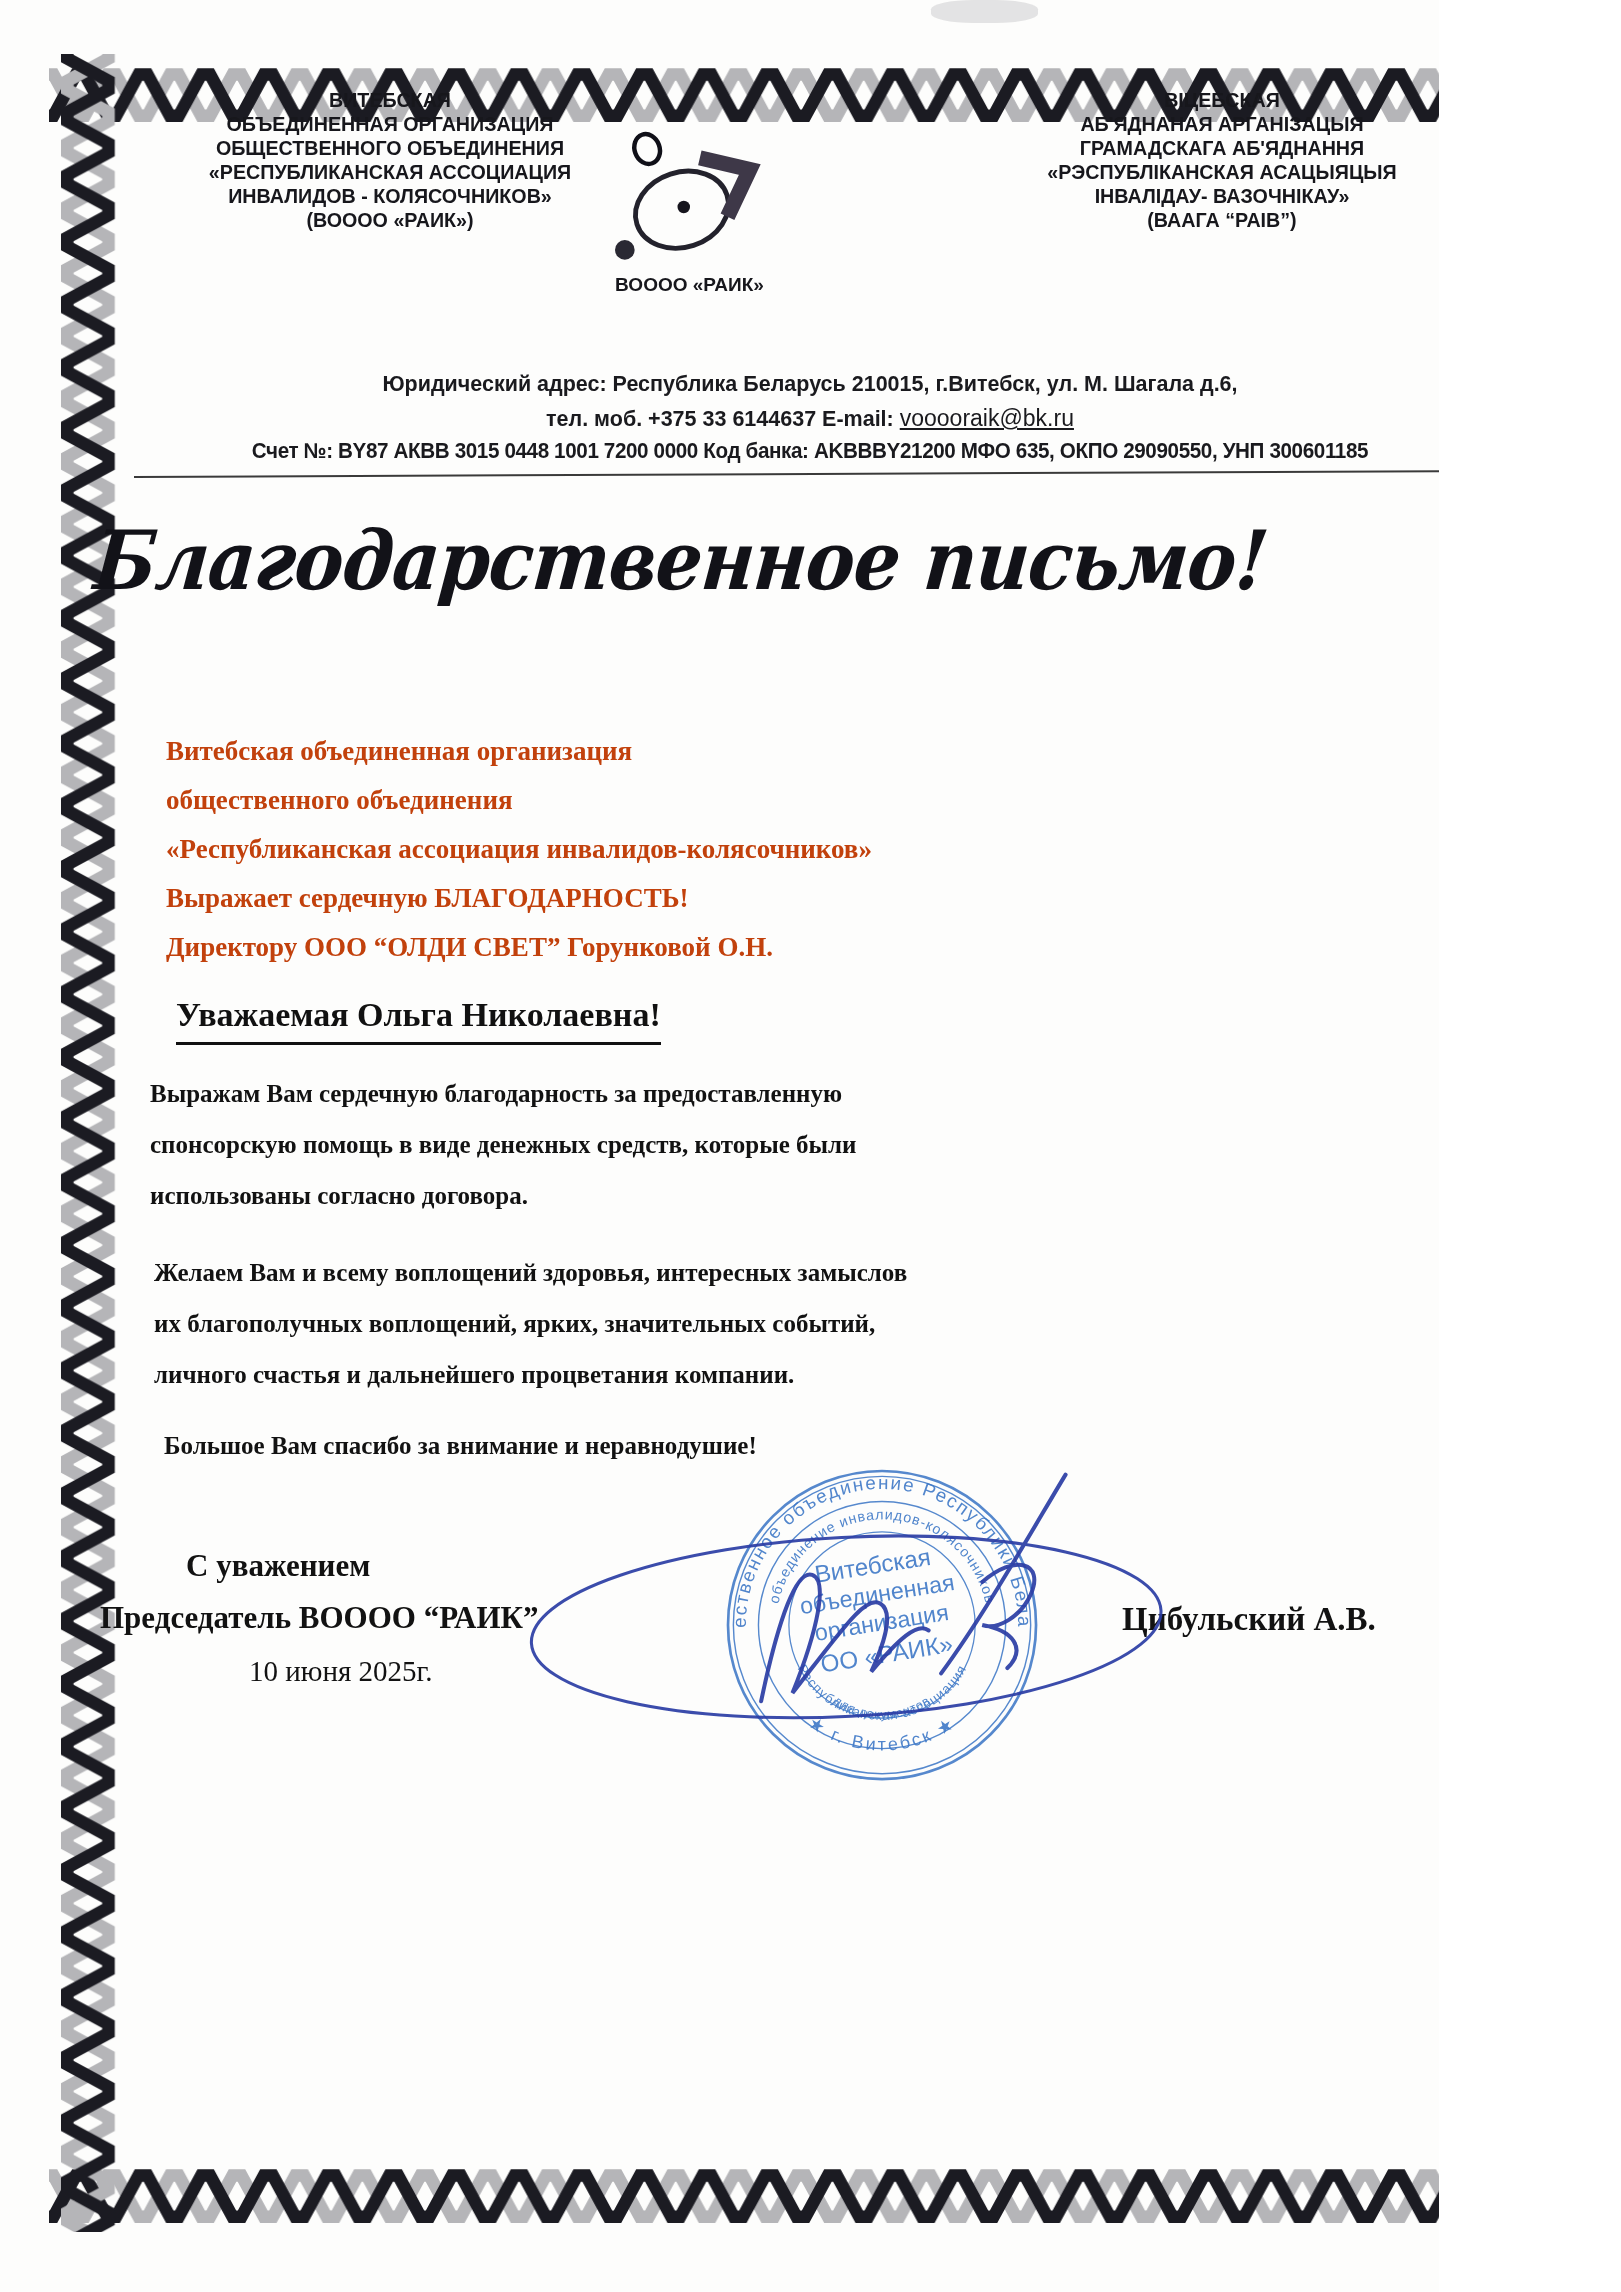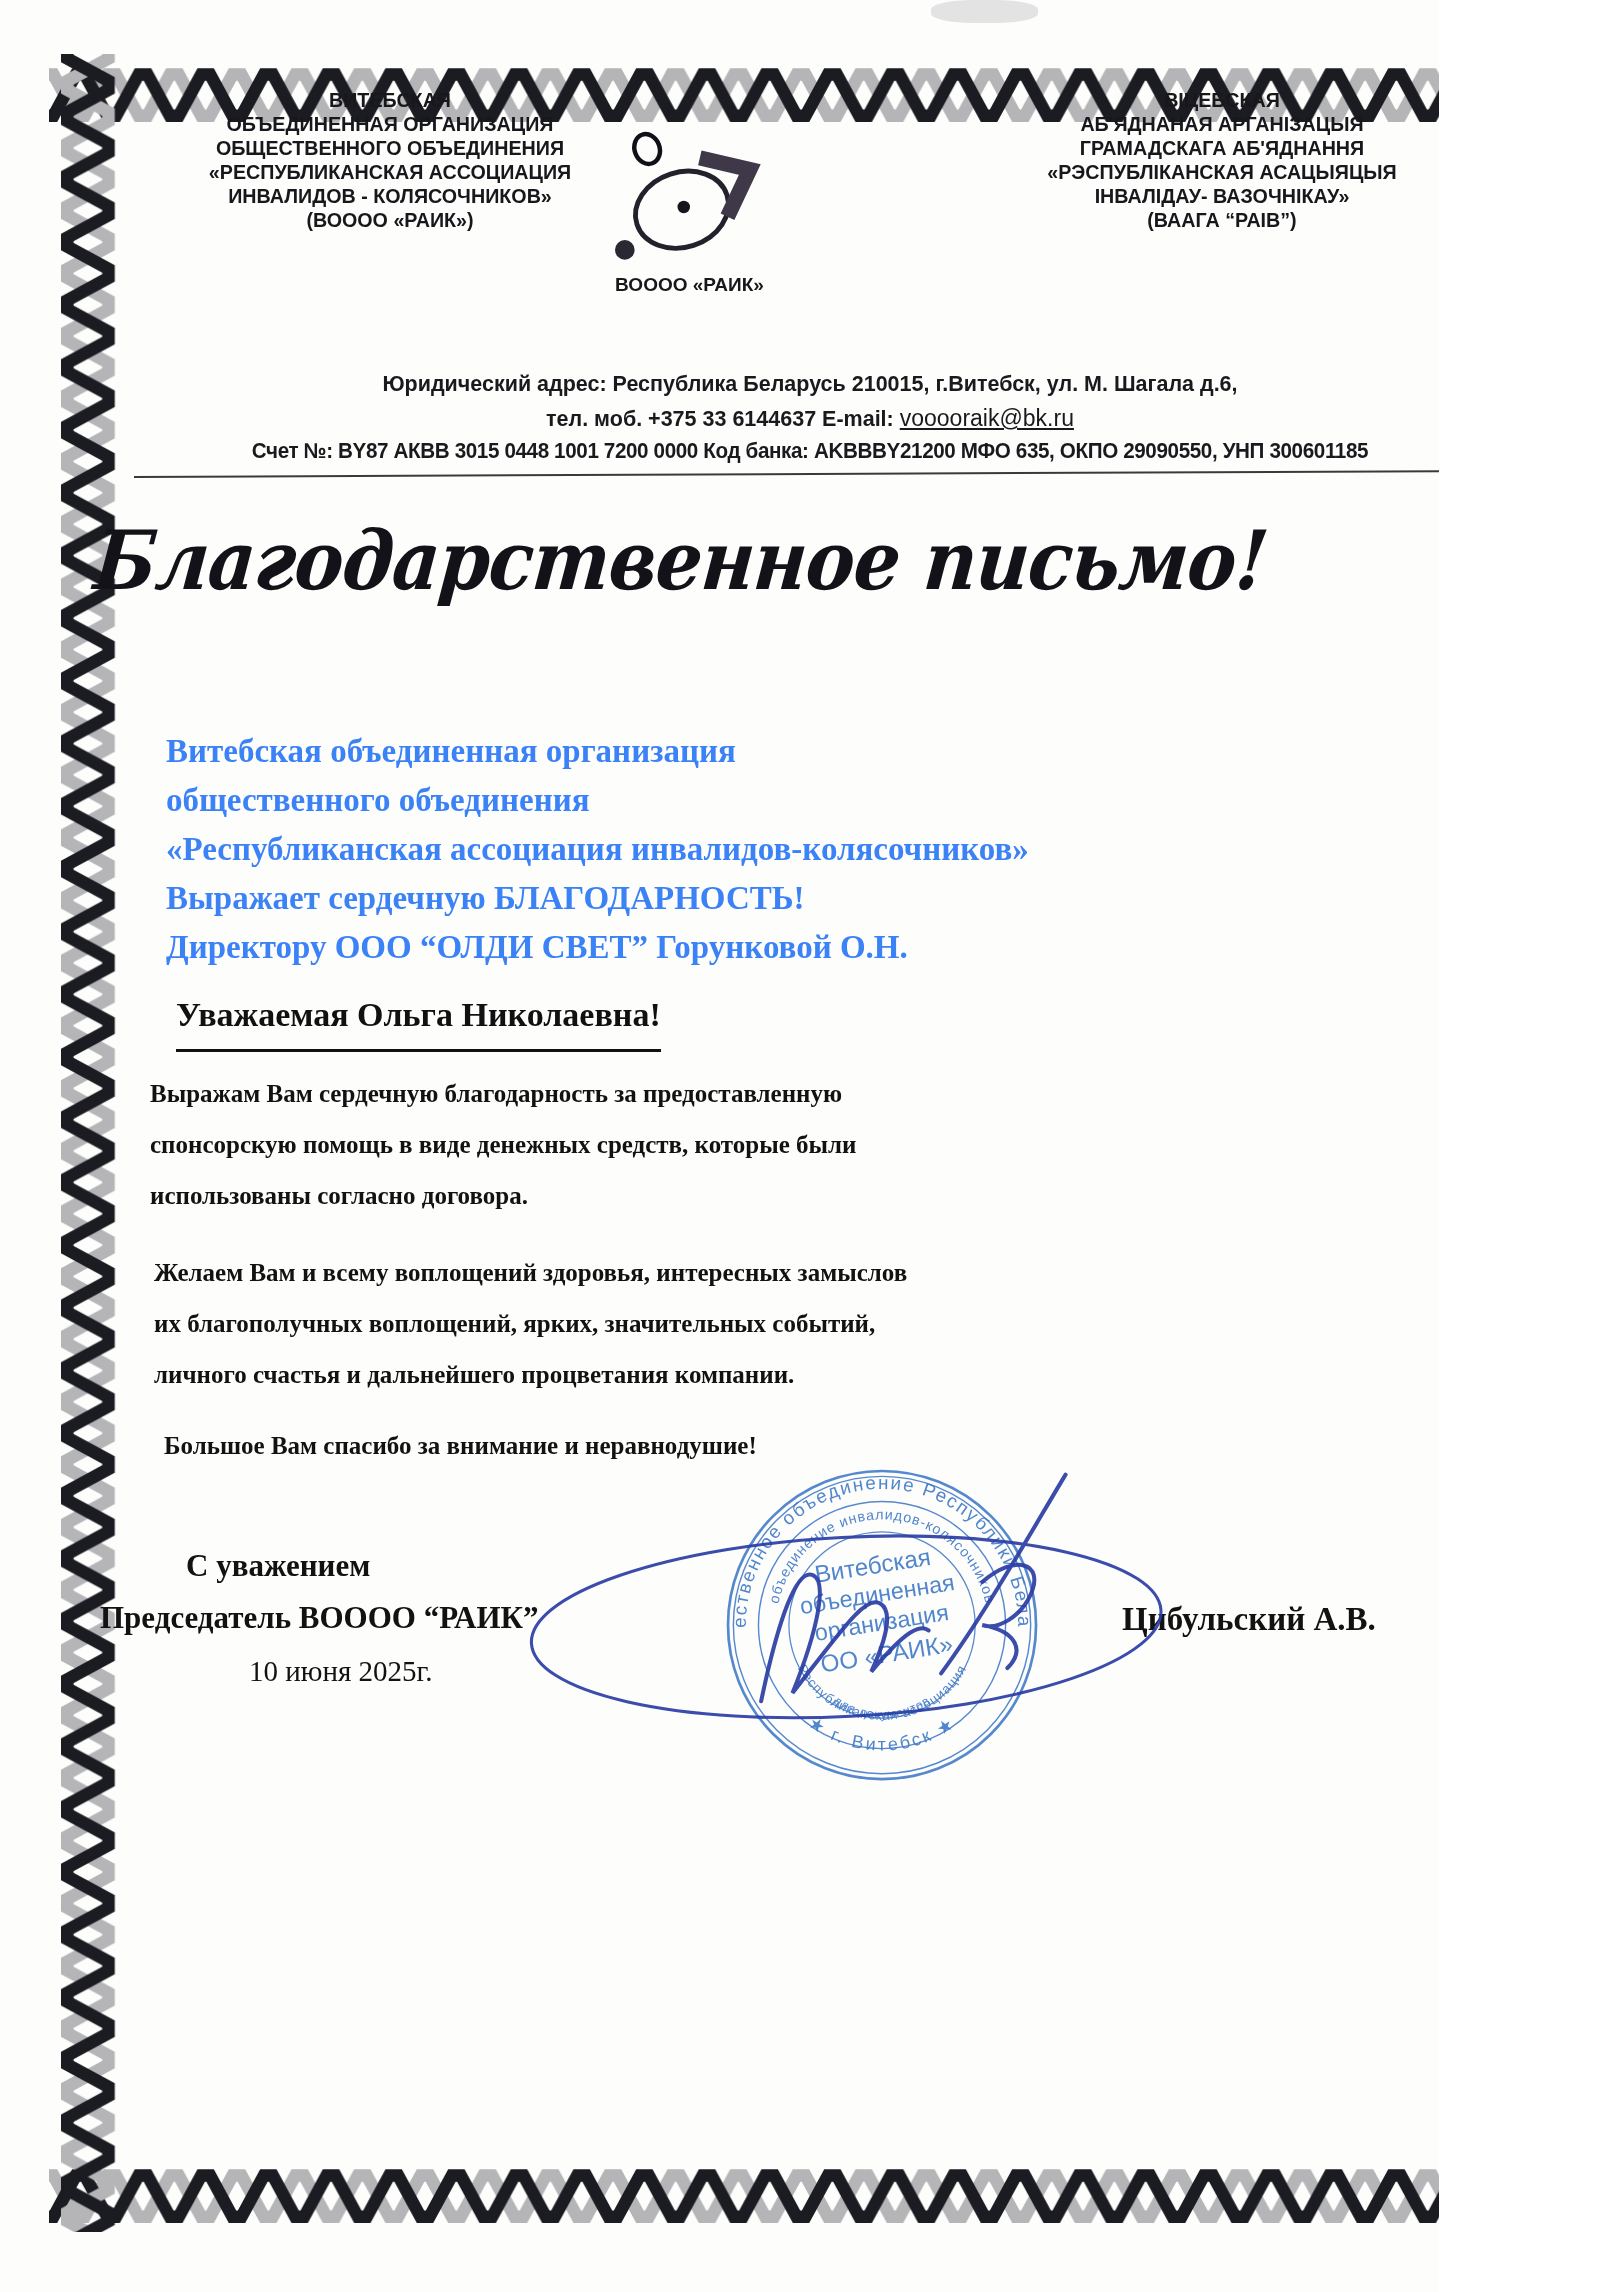--- a/index.html
+++ b/index.html
@@ -50,27 +50,27 @@
     font-family:"DejaVu Serif", serif;
     font-style:italic;font-weight:700;
     font-size:73px;color:#121218;
     transform:skewX(-5deg) scaleY(1.12);transform-origin:left top;
     white-space:nowrap;letter-spacing:-0.9px;
   }
   
   .body-line{white-space:nowrap;}
   .intro{
     position:absolute;left:166px;top:727px;
-    font-size:33px;font-weight:700;line-height:49px;color:#3b82f6;
+    font-size:27px;font-weight:700;line-height:49px;color:#c2410c;
   }
   .salutation{
     position:absolute;left:176px;top:996px;
     font-size:34px;font-weight:700;color:#111;
   }
-  .salutation span{border-bottom:3.6px solid #111;padding-bottom:15px;display:inline-block;}
+  .salutation span{border-bottom:3.6px solid #111;padding-bottom:8px;display:inline-block;}
   .para{position:absolute;font-size:25px;font-weight:700;line-height:51px;color:#121212;}
   .para1{left:150px;top:1068px;}
   .para2{left:154px;top:1247px;}
   .para3{left:164px;top:1420px;}
   
   .sig{position:absolute;font-weight:700;color:#121212;}
   .sig-respect{left:186px;top:1548px;font-size:31px;}
   .sig-chair{left:100px;top:1600px;font-size:31px;}
   .sig-date{left:217px;top:1655px;font-size:29px;font-weight:400;margin-left:32px;}
   .sig-name{left:1122px;top:1601px;font-size:33px;}

